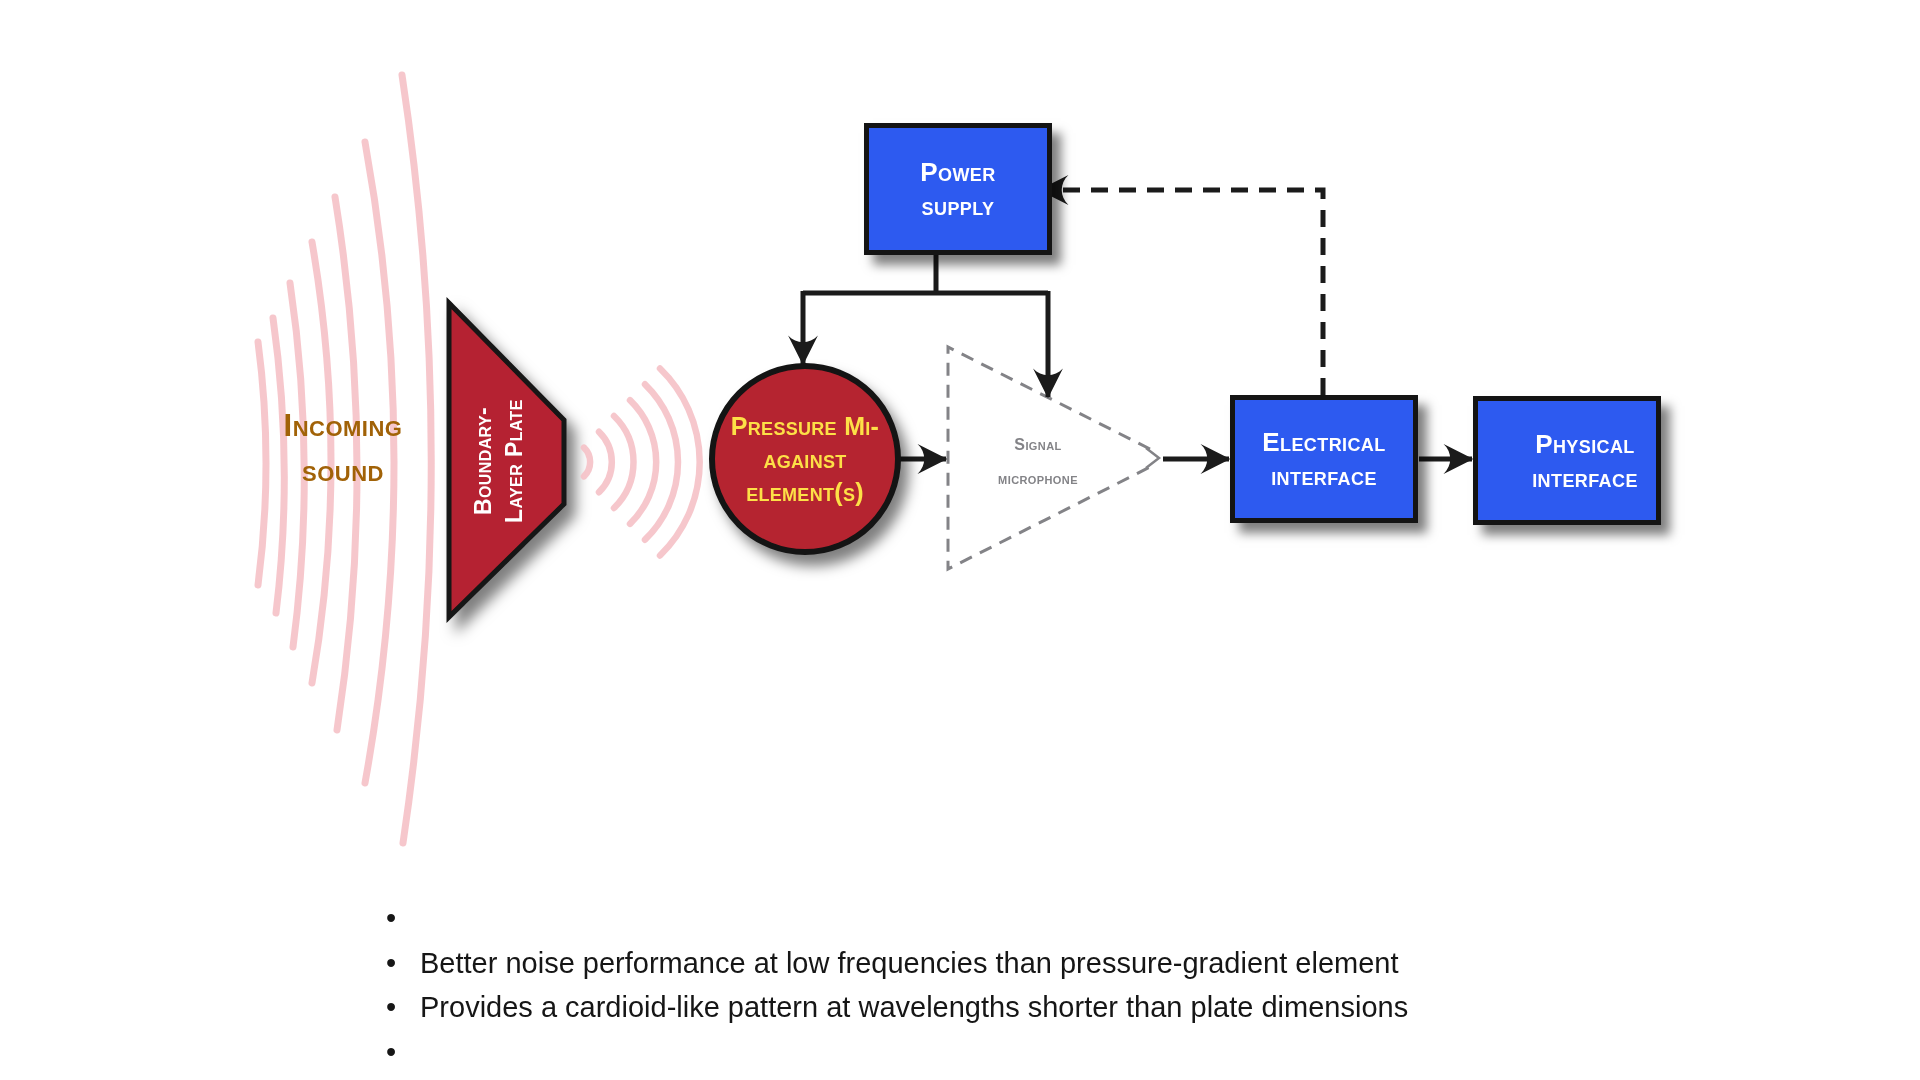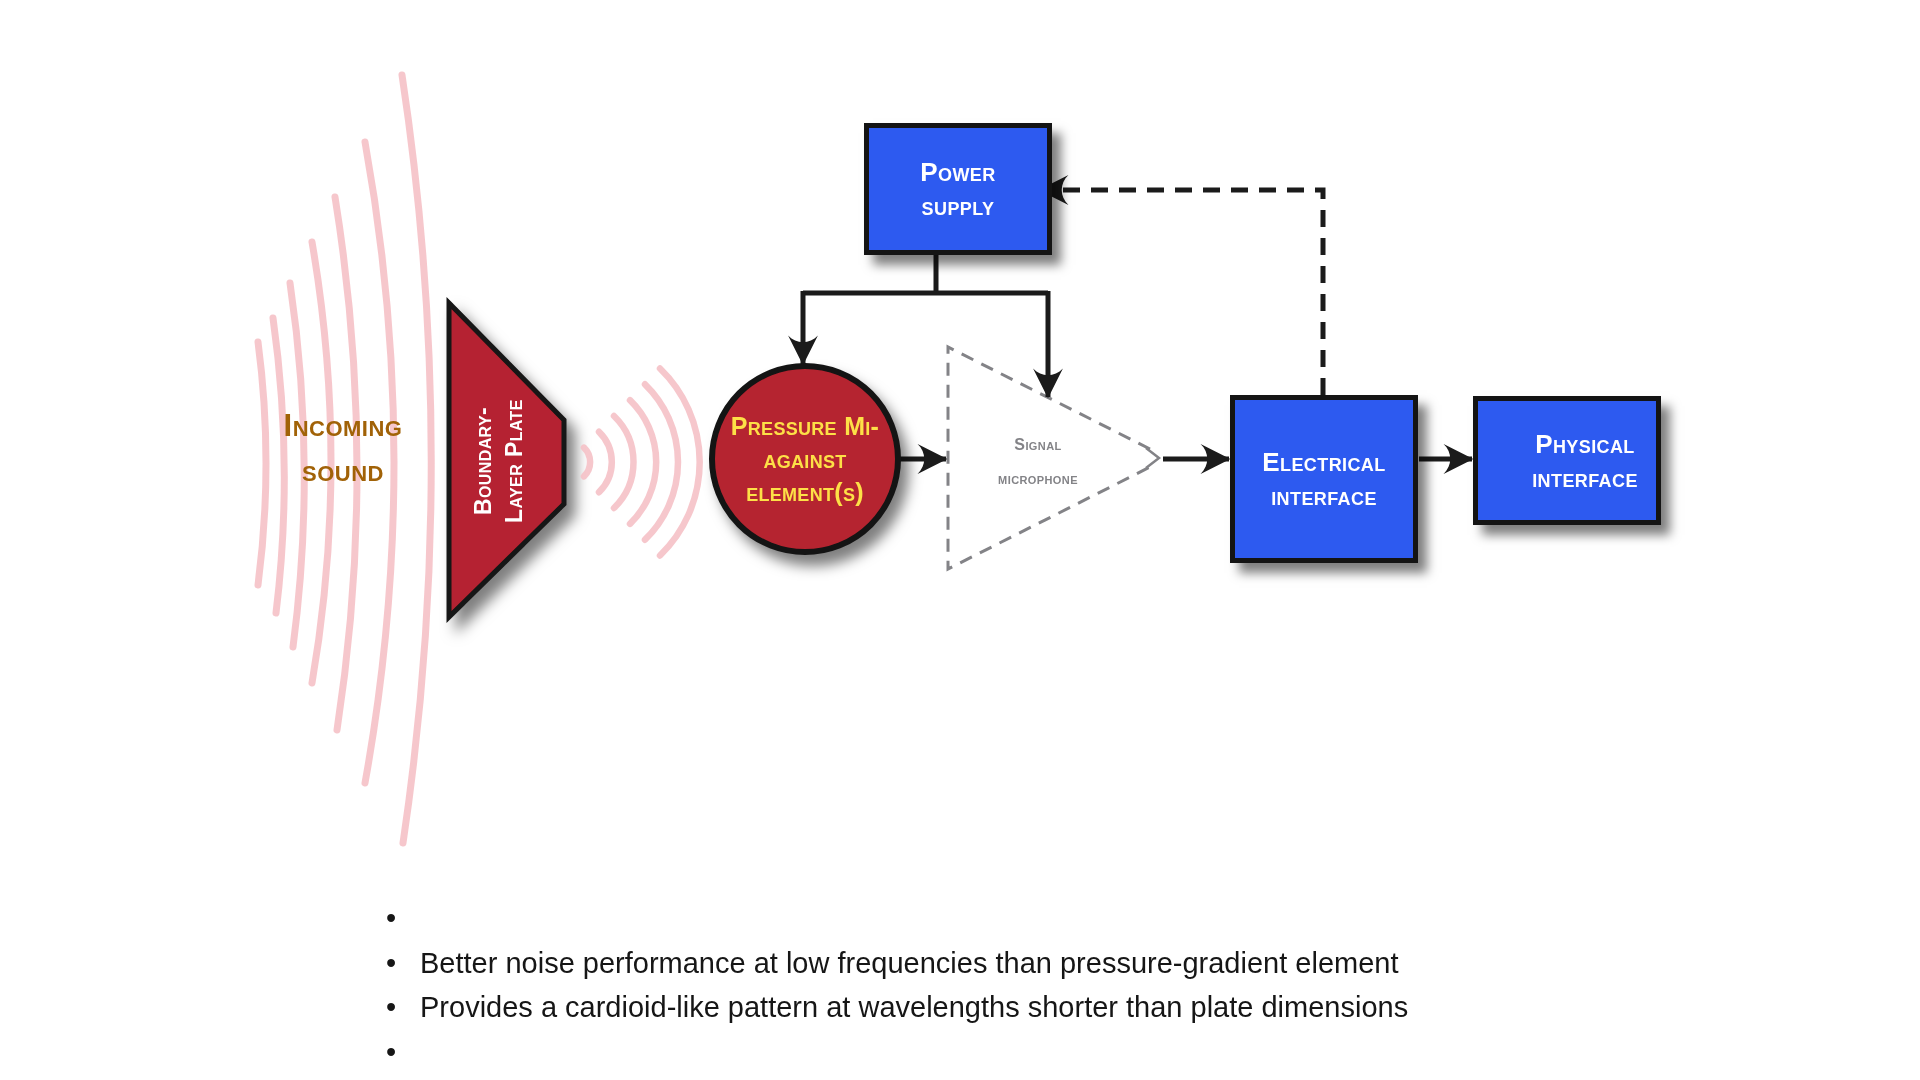--- a/index.html
+++ b/index.html
@@ -23,21 +23,21 @@
   }
   .bluebox{
     position:absolute;box-sizing:border-box;width:188px;height:132px;
     background:var(--blue);border:5px solid #141414;
     box-shadow:9px 10px 10px rgba(0,0,0,.5);
     display:flex;flex-direction:column;align-items:center;justify-content:center;
     color:#fff;font-weight:bold;font-variant:small-caps;font-size:26px;line-height:34px;
     text-align:center;letter-spacing:.4px;
   }
   .power{left:842px;top:123px;margin-left:22px;}
-  .electrical{left:1230px;top:395px;height:168px;}
+  .electrical{left:1230px;top:395px;height:128px;}
   .physical{left:1473px;top:396px;height:129px;padding-left:36px;}
   .mic-circle{
     position:absolute;box-sizing:border-box;
     left:709px;top:363px;width:192px;height:192px;border-radius:50%;
     background:var(--red);border:6px solid #141414;
     box-shadow:8px 11px 13px rgba(0,0,0,.5);
     display:flex;flex-direction:column;align-items:center;justify-content:center;
     color:#fde047;font-weight:bold;font-variant:small-caps;font-size:25px;line-height:33px;
     text-align:center;letter-spacing:.3px;
   }

